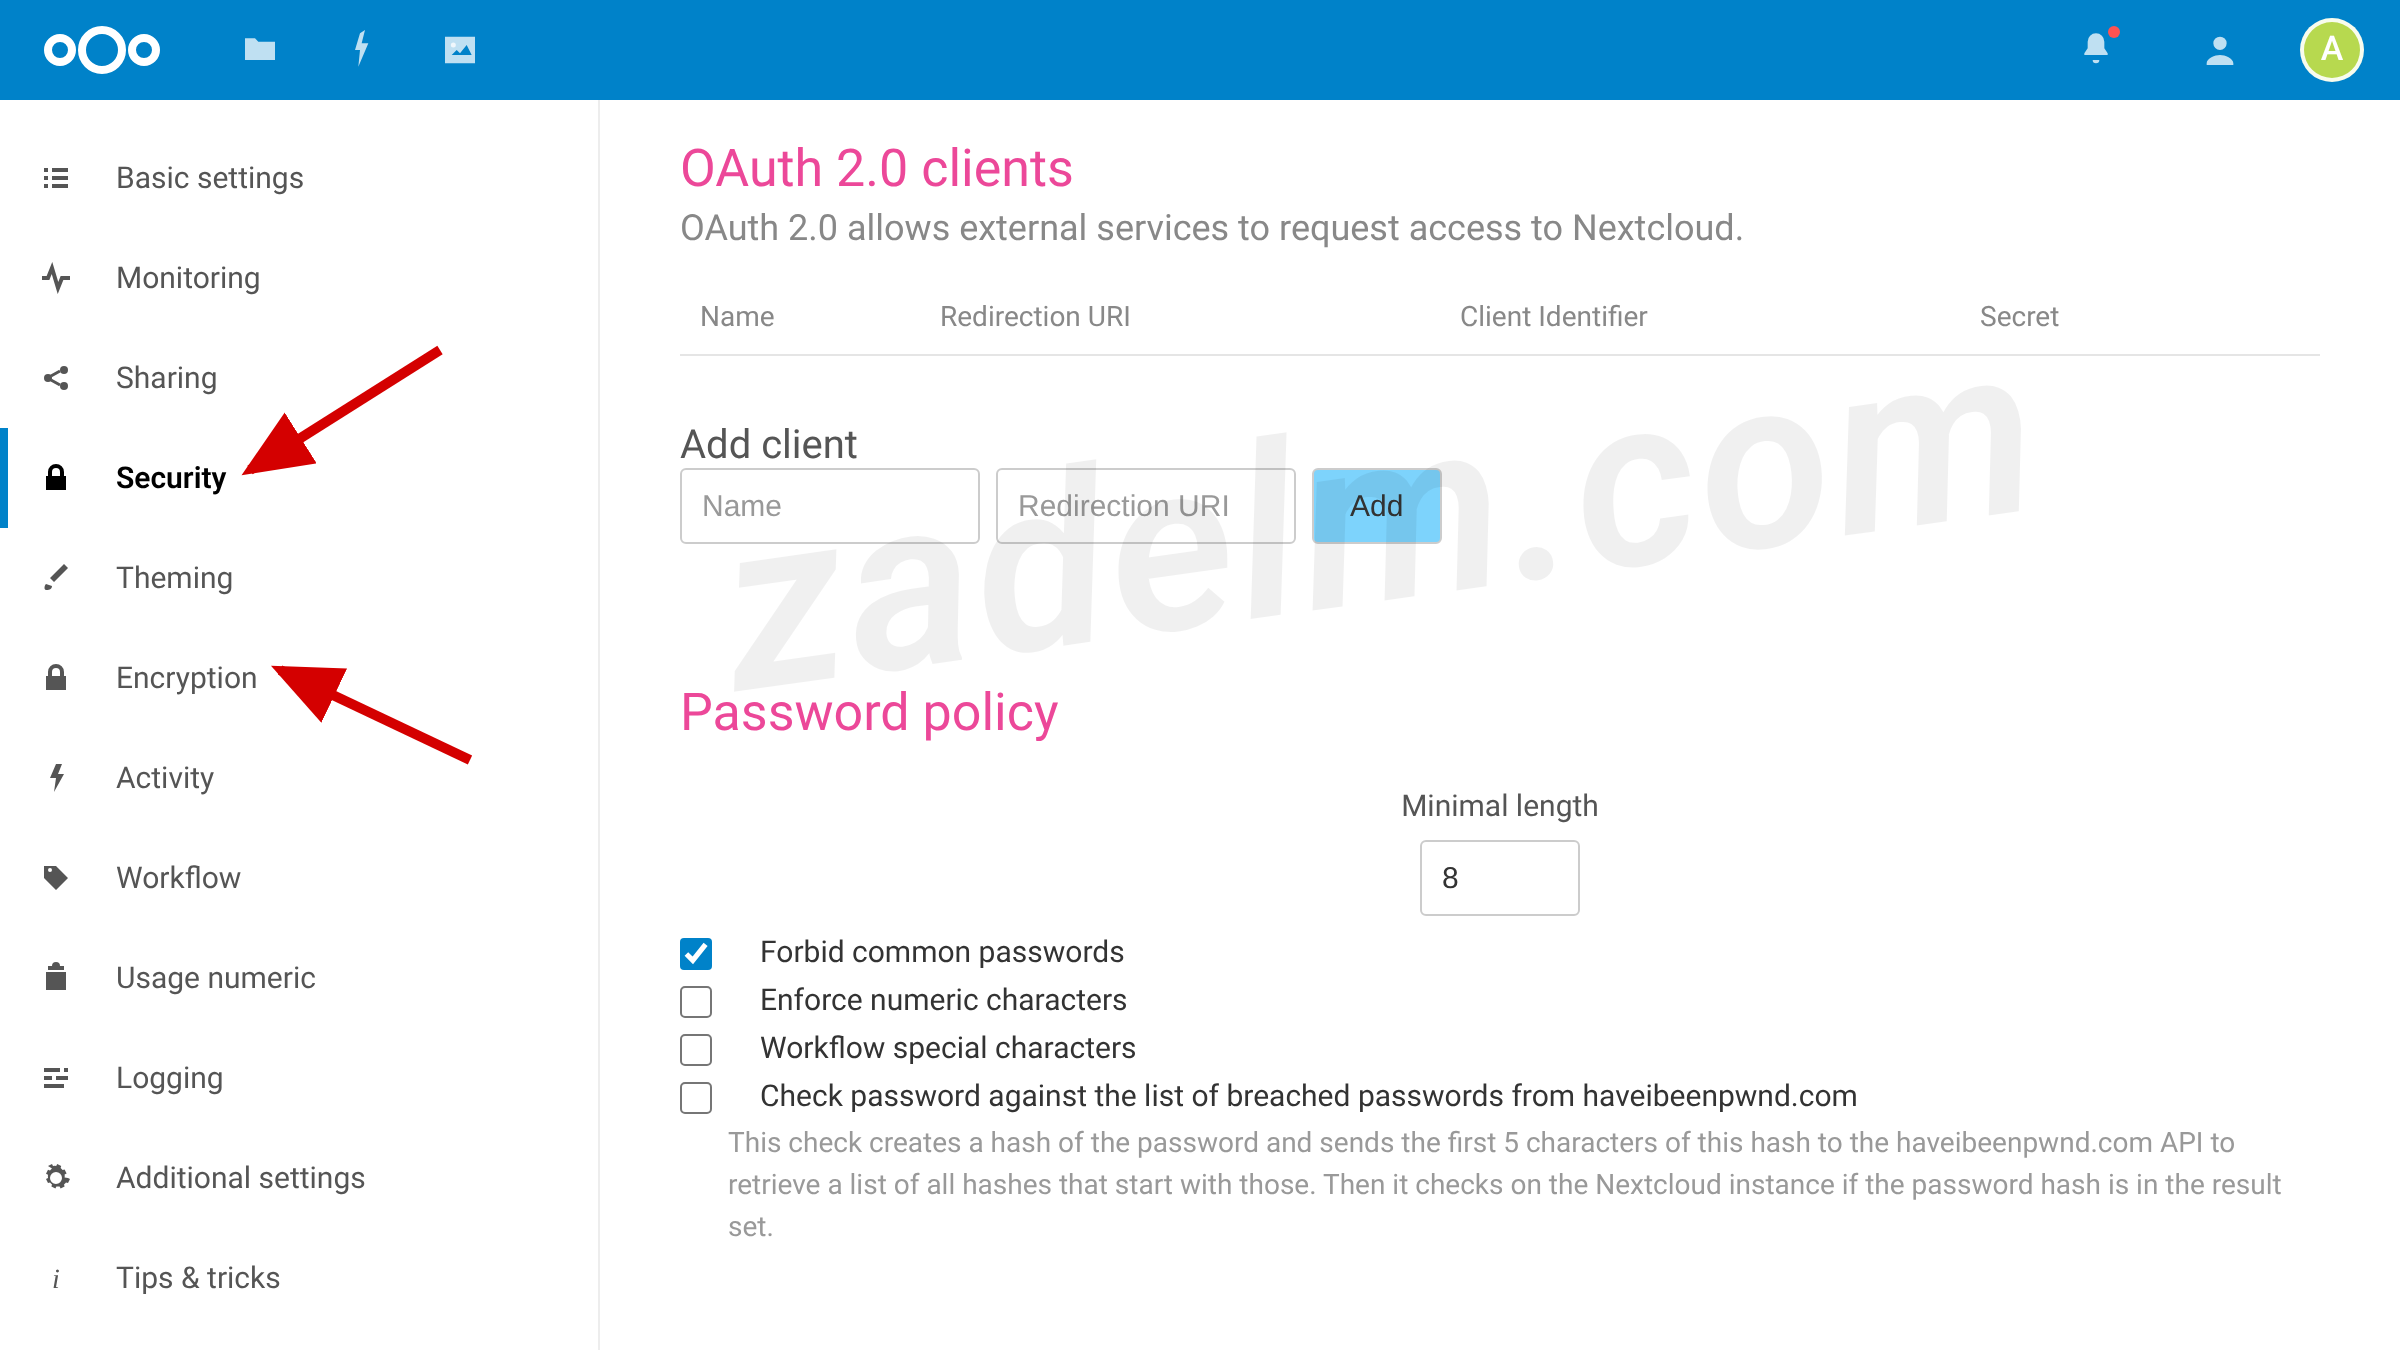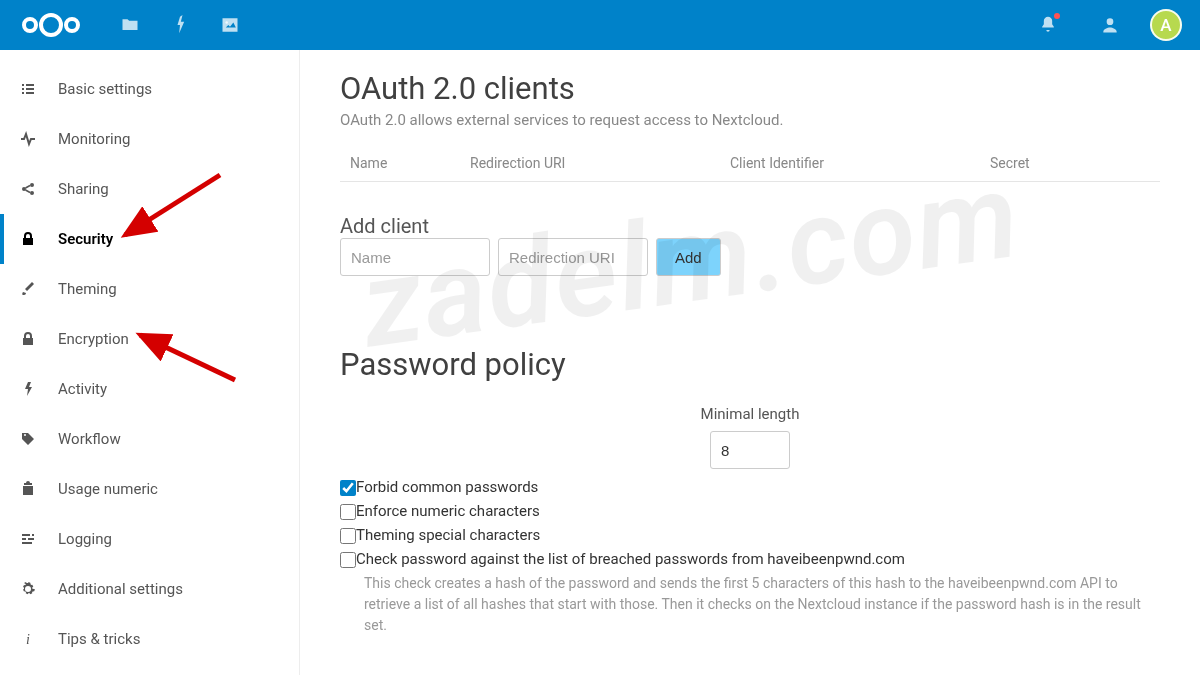--- a/index.html
+++ b/index.html
@@ -25,40 +25,40 @@
   
   .side-list { list-style: none; padding: 14px 0; }
   .side-item { display: flex; align-items: center; height: 50px; padding: 0 18px; color: #555; cursor: pointer; gap: 20px; font-size: 15px; }
   .side-item .sicon { width: 20px; display:flex; align-items:center; justify-content:center; color:#333; }
   .side-item .sicon svg { width:16px; height:16px; fill: currentColor; }
   .side-item.active { border-left: 4px solid #0082c9; padding-left: 14px; font-weight: 600; color:#000; }
   .side-item.active .sicon { color:#000; }
   .side-item:not(.active) .sicon { color:#555; }
 
   
-  h2 { font-size: 31px; font-weight: 400; color: #404040; margin-bottom: 4px; }
-  .subtitle { color: #888; font-size: 15px; margin-bottom: 18px; }
+  h2 { font-size: 26px; font-weight: 400; color: #ec4899; margin-bottom: 4px; }
+  .subtitle { color: #888; font-size: 18px; margin-bottom: 18px; }
   .table-header { display:flex; border-bottom: 1px solid #e5e5e5; padding: 8px 0 10px 0; color:#888; font-size:14px; }
   .th-name { width: 130px; padding-left: 10px; }
   .th-uri { width: 260px; }
   .th-id  { width: 260px; }
   .th-secret { flex:1; }
 
   h3 { font-size: 20px; font-weight: 400; color:#555; margin-top: 32px; }
   .row { display:flex; gap: 8px; align-items:center; }
   input[type=text] { height: 38px; border: 1px solid #ccc; border-radius: 3px; padding: 0 10px; font-size: 15px; color:#333; }
   input[type=text]::placeholder { color:#999; }
   .btn { height: 38px; padding: 0 18px; border: 1px solid #ccc; background:#7dd3fc; border-radius: 3px; font-size: 15px; color:#333; cursor:pointer; }
   .in-name { width: 150px; }
   .in-uri { width: 150px; }
 
   .pw-section { margin-top: 70px; }
   .pw-row { display:flex; align-items:center; gap:8px; margin-bottom: 6px; flex-direction: column; }
   .pw-row input[type=text] { width: 80px; height: 38px; text-align:left; }
-  .check-row { display:flex; align-items:flex-start; gap:0; padding: 3px 0; font-size:15px; color:#333; }
+  .check-row { display:flex; align-items:flex-start; gap:24px; padding: 3px 0; font-size:15px; color:#333; }
   .check-row input[type=checkbox] { width:16px; height:16px; margin-top:2px; accent-color:#0082c9; }
   .hint { color:#999; font-size:14px; padding-left: 24px; line-height:1.5; margin-top:2px; max-width: 820px; }
 
   
   .watermark { position:absolute; top: 190px; left: 360px; font-size: 120px; font-weight: 600; color: rgba(0,0,0,0.06); transform: rotate(-8deg); pointer-events:none; letter-spacing: 2px; font-style: italic; white-space: nowrap; }
 
   
   .arrow { position:absolute; pointer-events:none; }
   .arrow svg { overflow: visible; }
 </style>
@@ -241,21 +241,21 @@
       <label class="check-row">
         <input type="checkbox" checked="" style="">
         <span>Forbid common passwords</span>
       </label>
       <label class="check-row">
         <input type="checkbox" style="">
         <span>Enforce numeric characters</span>
       </label>
       <label class="check-row">
         <input type="checkbox" style="">
-        <span>Theming special characters</span>
+        <span>Workflow special characters</span>
       </label>
       <label class="check-row">
         <input type="checkbox" style="">
         <span>Check password against the list of breached passwords from haveibeenpwnd.com</span>
       </label>
       <div class="hint">This check creates a hash of the password and sends the first 5 characters of this hash to the haveibeenpwnd.com API to retrieve a list of all hashes that start with those. Then it checks on the Nextcloud instance if the password hash is in the result set.</div>
     </div>
   </div>
 </div>
 

